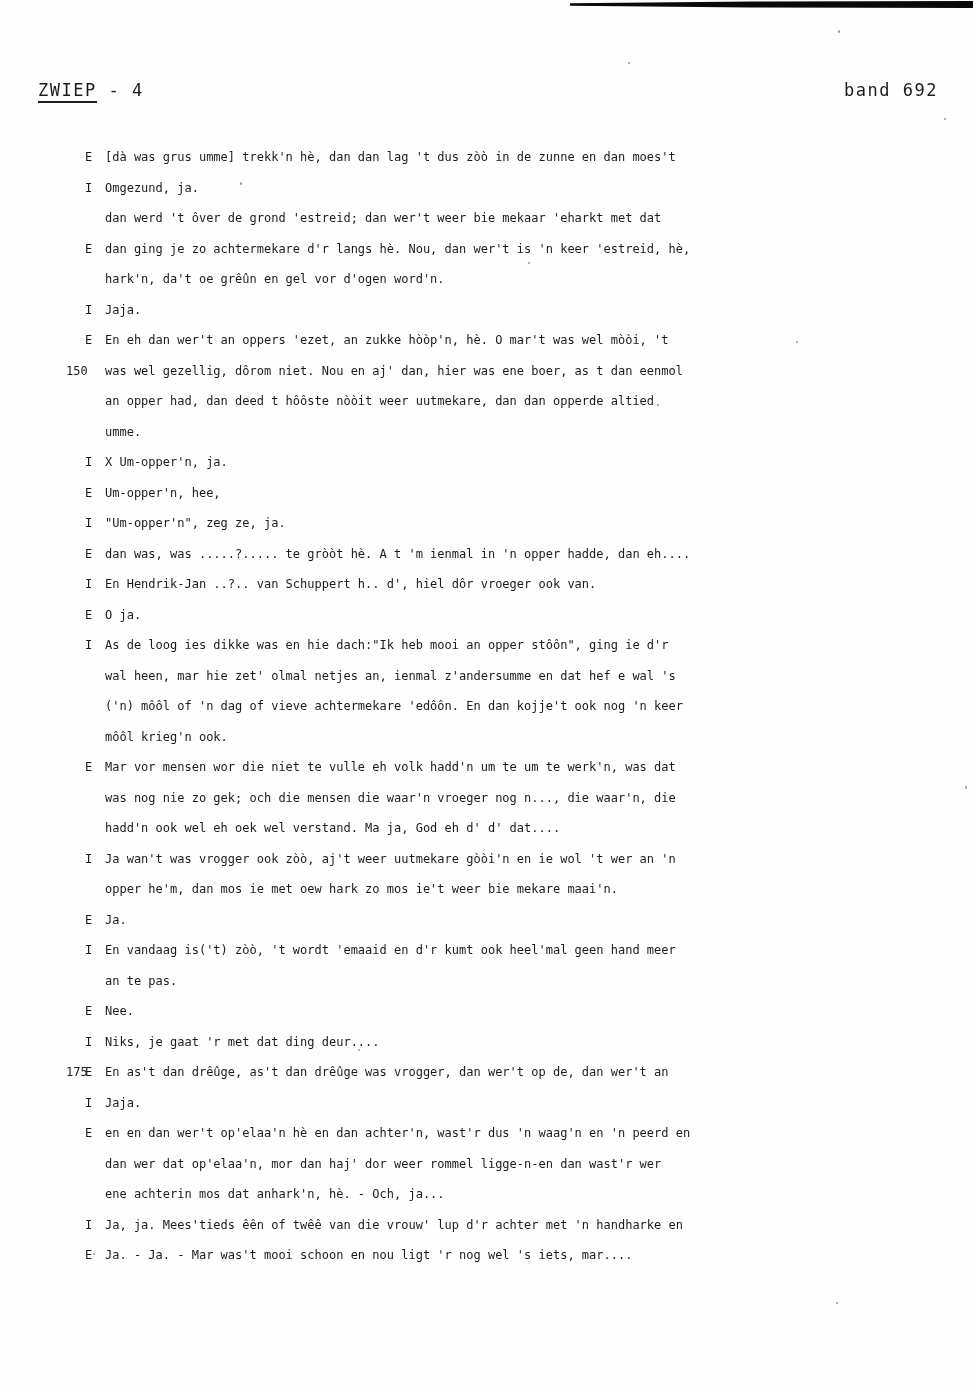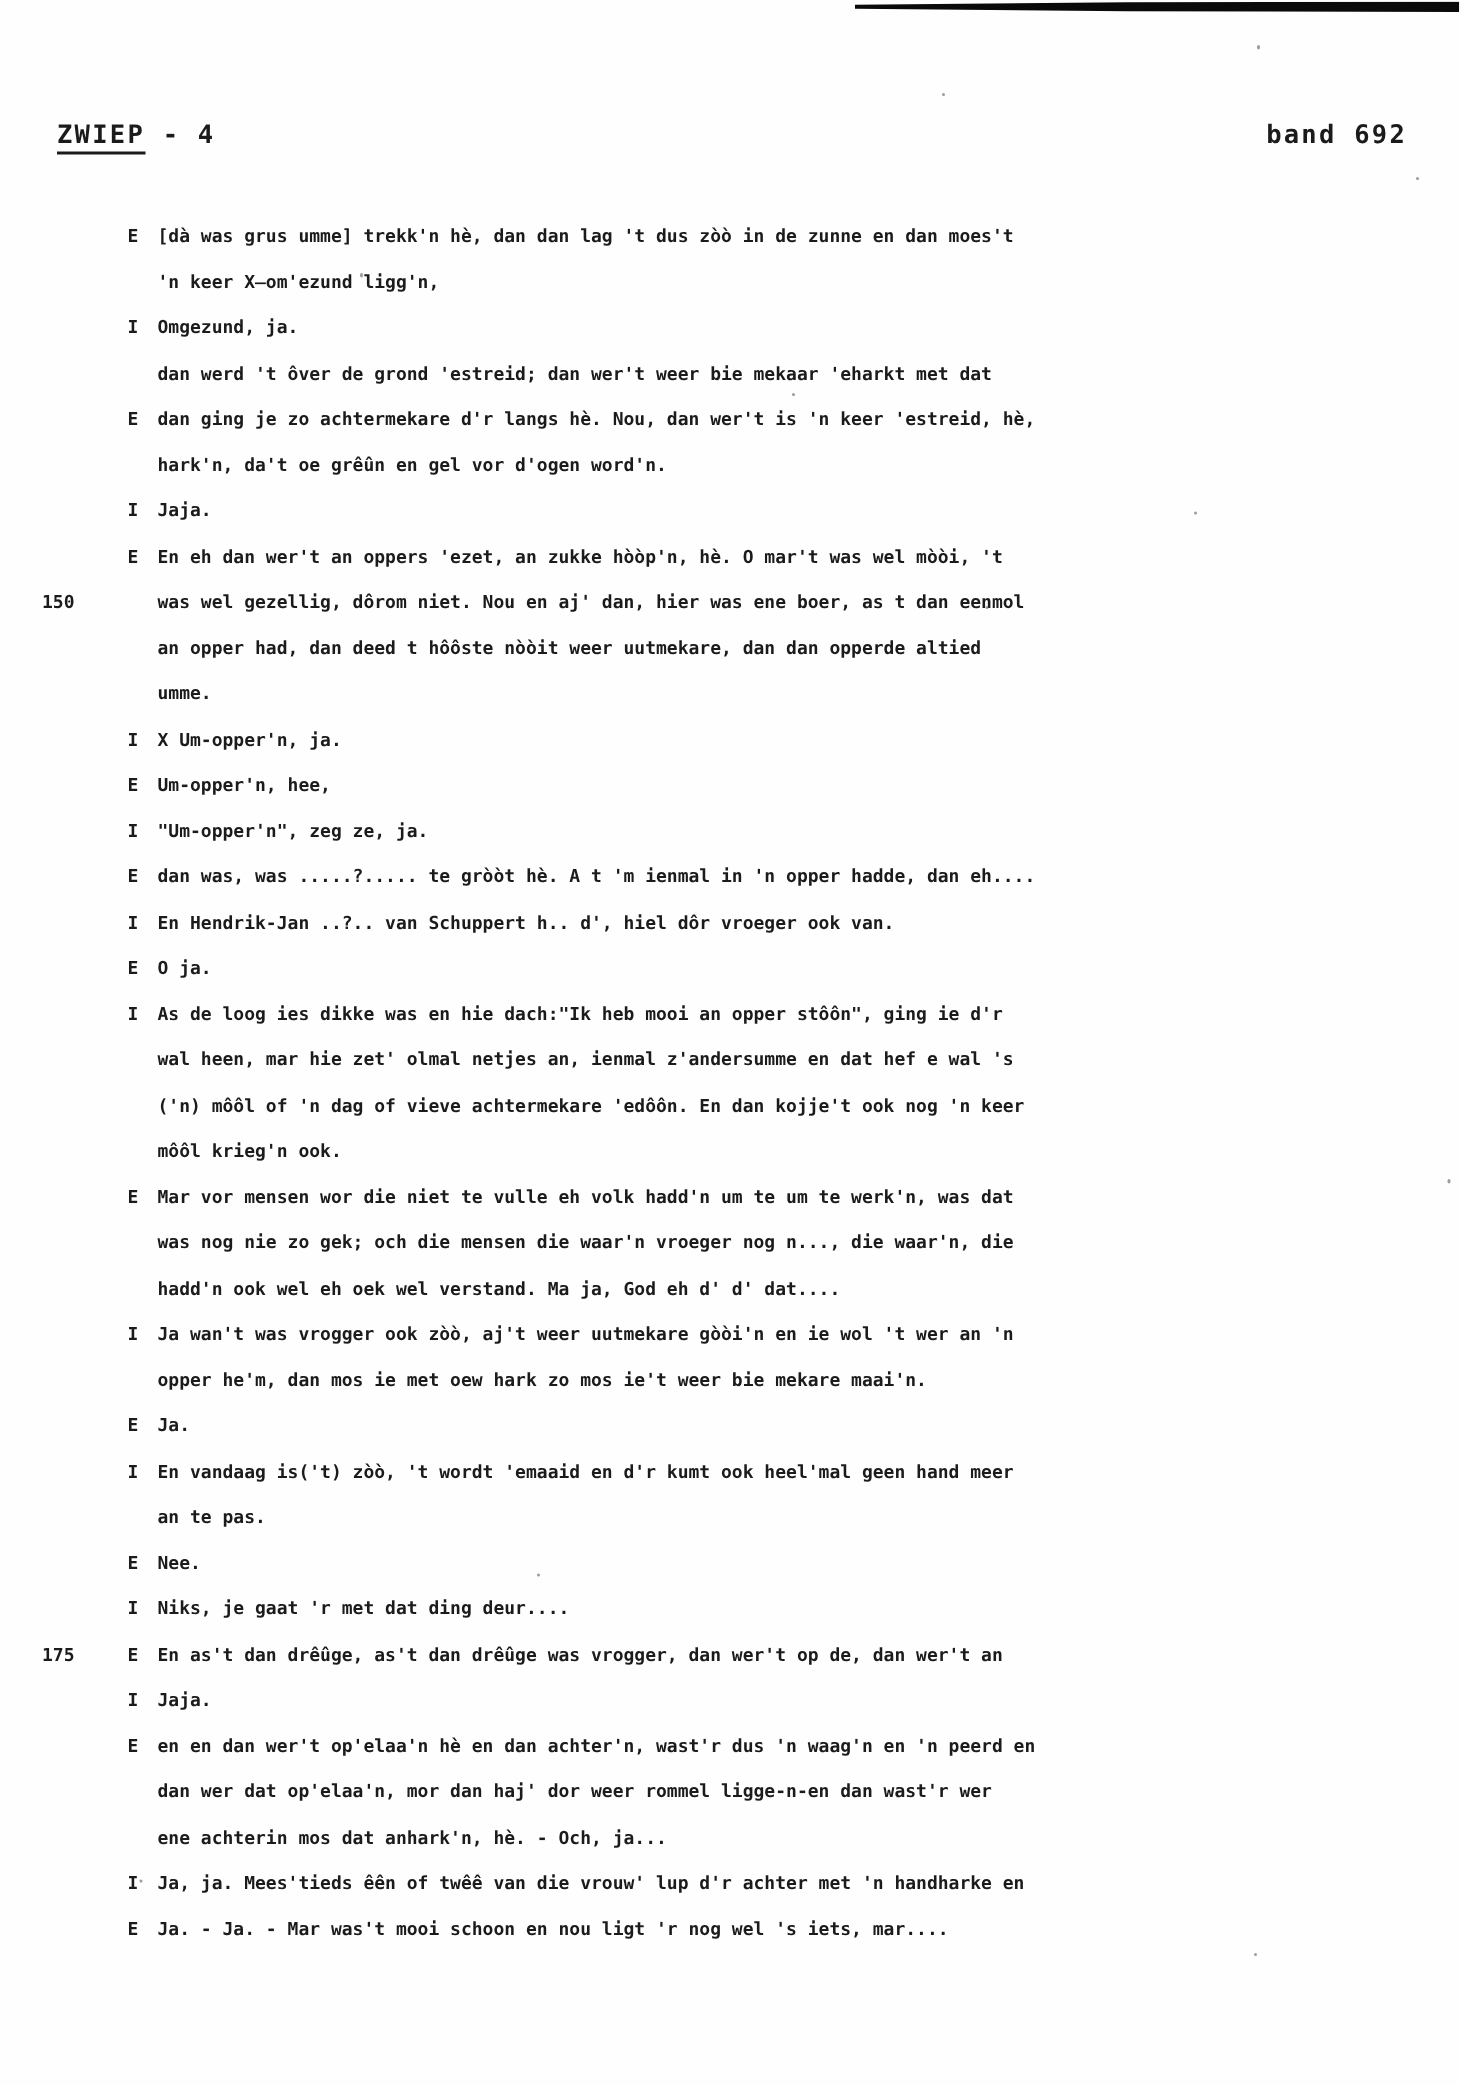--- a/index.html
+++ b/index.html
@@ -4,21 +4,20 @@
 <style>
   html, body { margin: 0; padding: 0; }
   .page {
     position: relative;
     width: 973px;
     height: 1390px;
     background: #fefefe;
     overflow: hidden;
     font-family: "DejaVu Sans Mono", "Liberation Mono", monospace;
     color: #1b1b1b;
-    font-weight: bold;
   }
   
   .top-rule {
     position: absolute;
     left: 570px;
     top: 1px;
     width: 403px;
     height: 7px;
     background: #0a0a0a;
     clip-path: polygon(0 32%, 45% 8%, 100% 0, 100% 100%, 45% 92%, 0 68%);
@@ -43,21 +42,21 @@
   }
   .line {
     height: 30.5px;
     line-height: 30.5px;
     font-size: 12px;
     white-space: pre;
   }
   .ln {
     display: inline-block;
     width: 85px;
-    padding-left: 28px;
+    padding-left: 66px;
     box-sizing: border-box;
     vertical-align: top;
   }
   .sp {
     display: inline-block;
     width: 20px;
     vertical-align: top;
   }
   .speck {
     position: absolute;
@@ -73,21 +72,20 @@
 
   <div class="top-rule"></div>
 
   <div class="header">
     <div><span class="u">ZWIEP</span><span> - 4</span></div>
     <div>band 692</div>
   </div>
 
   <div class="body-block">
       <div class="line"><span class="ln"></span><span class="sp">E</span><span class="tx">[dà was grus umme] trekk'n hè, dan dan lag 't dus zòò in de zunne en dan moes't</span></div>
-      <div class="line"><span class="ln"></span><span class="sp"></span><span class="tx">'n keer X̶om'ezund ligg'n,</span></div>
       <div class="line"><span class="ln"></span><span class="sp">I</span><span class="tx">Omgezund, ja.</span></div>
       <div class="line"><span class="ln"></span><span class="sp"></span><span class="tx">dan werd 't ôver de grond 'estreid; dan wer't weer bie mekaar 'eharkt met dat</span></div>
       <div class="line"><span class="ln"></span><span class="sp">E</span><span class="tx">dan ging je zo achtermekare d'r langs hè. Nou, dan wer't is 'n keer 'estreid, hè,</span></div>
       <div class="line"><span class="ln"></span><span class="sp"></span><span class="tx">hark'n, da't oe grêûn en gel vor d'ogen word'n.</span></div>
       <div class="line"><span class="ln"></span><span class="sp">I</span><span class="tx">Jaja.</span></div>
       <div class="line"><span class="ln"></span><span class="sp">E</span><span class="tx">En eh dan wer't an oppers 'ezet, an zukke hòòp'n, hè. O mar't was wel mòòi, 't</span></div>
       <div class="line"><span class="ln">150</span><span class="sp"></span><span class="tx">was wel gezellig, dôrom niet. Nou en aj' dan, hier was ene boer, as t dan eenmol</span></div>
       <div class="line"><span class="ln"></span><span class="sp"></span><span class="tx">an opper had, dan deed t hôôste nòòit weer uutmekare, dan dan opperde altied</span></div>
       <div class="line"><span class="ln"></span><span class="sp"></span><span class="tx">umme.</span></div>
       <div class="line"><span class="ln"></span><span class="sp">I</span><span class="tx">X Um-opper'n, ja.</span></div>

